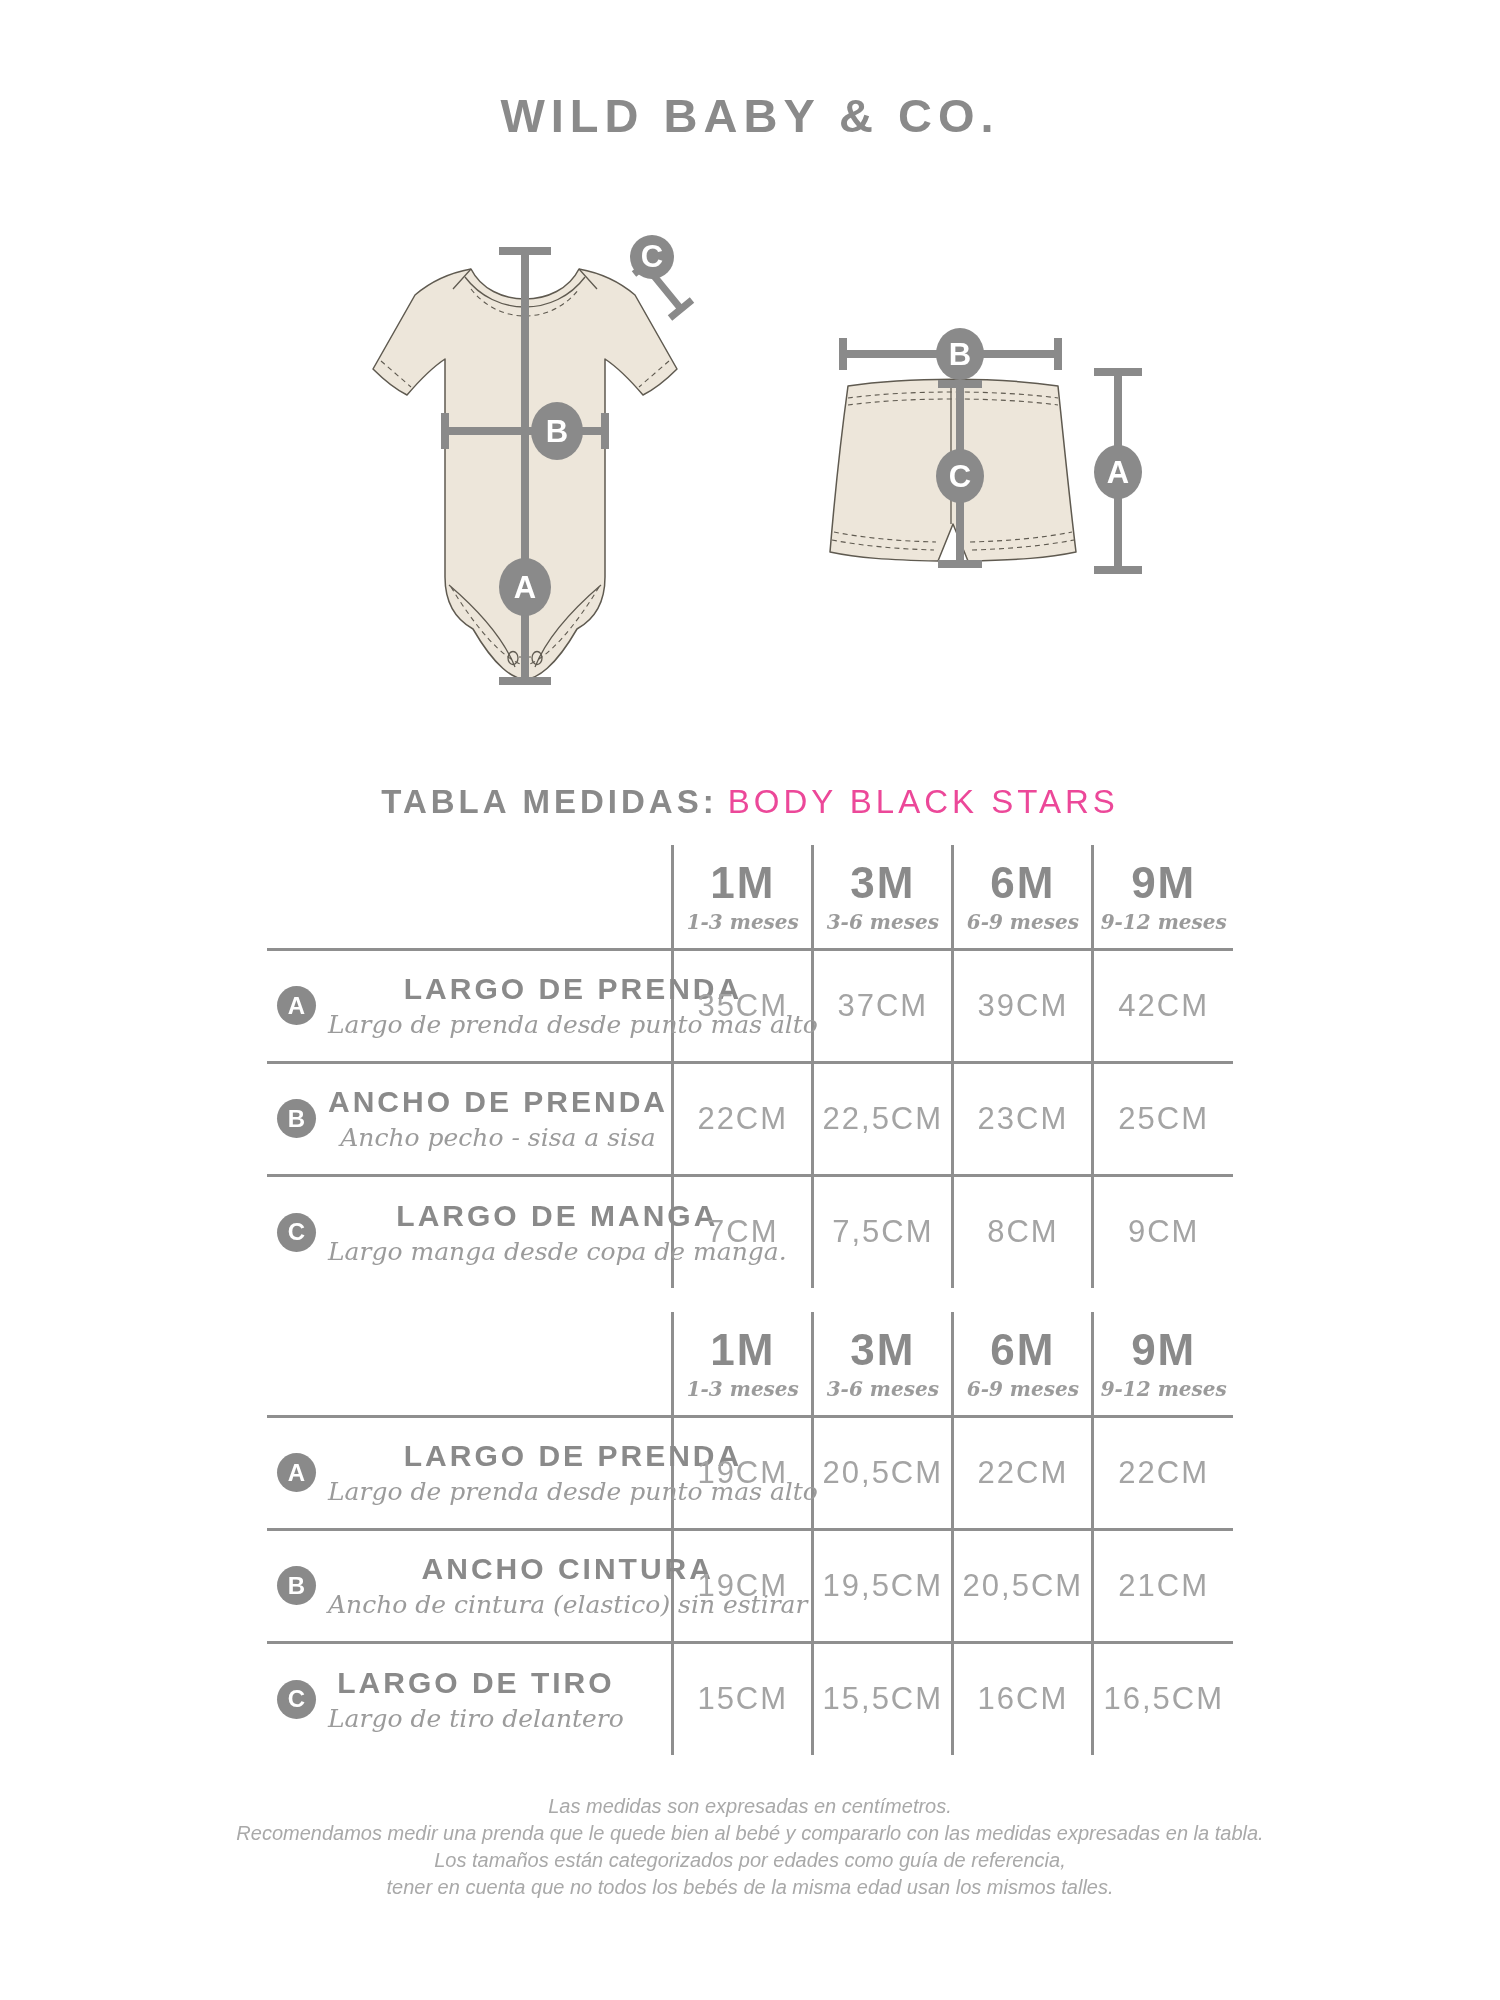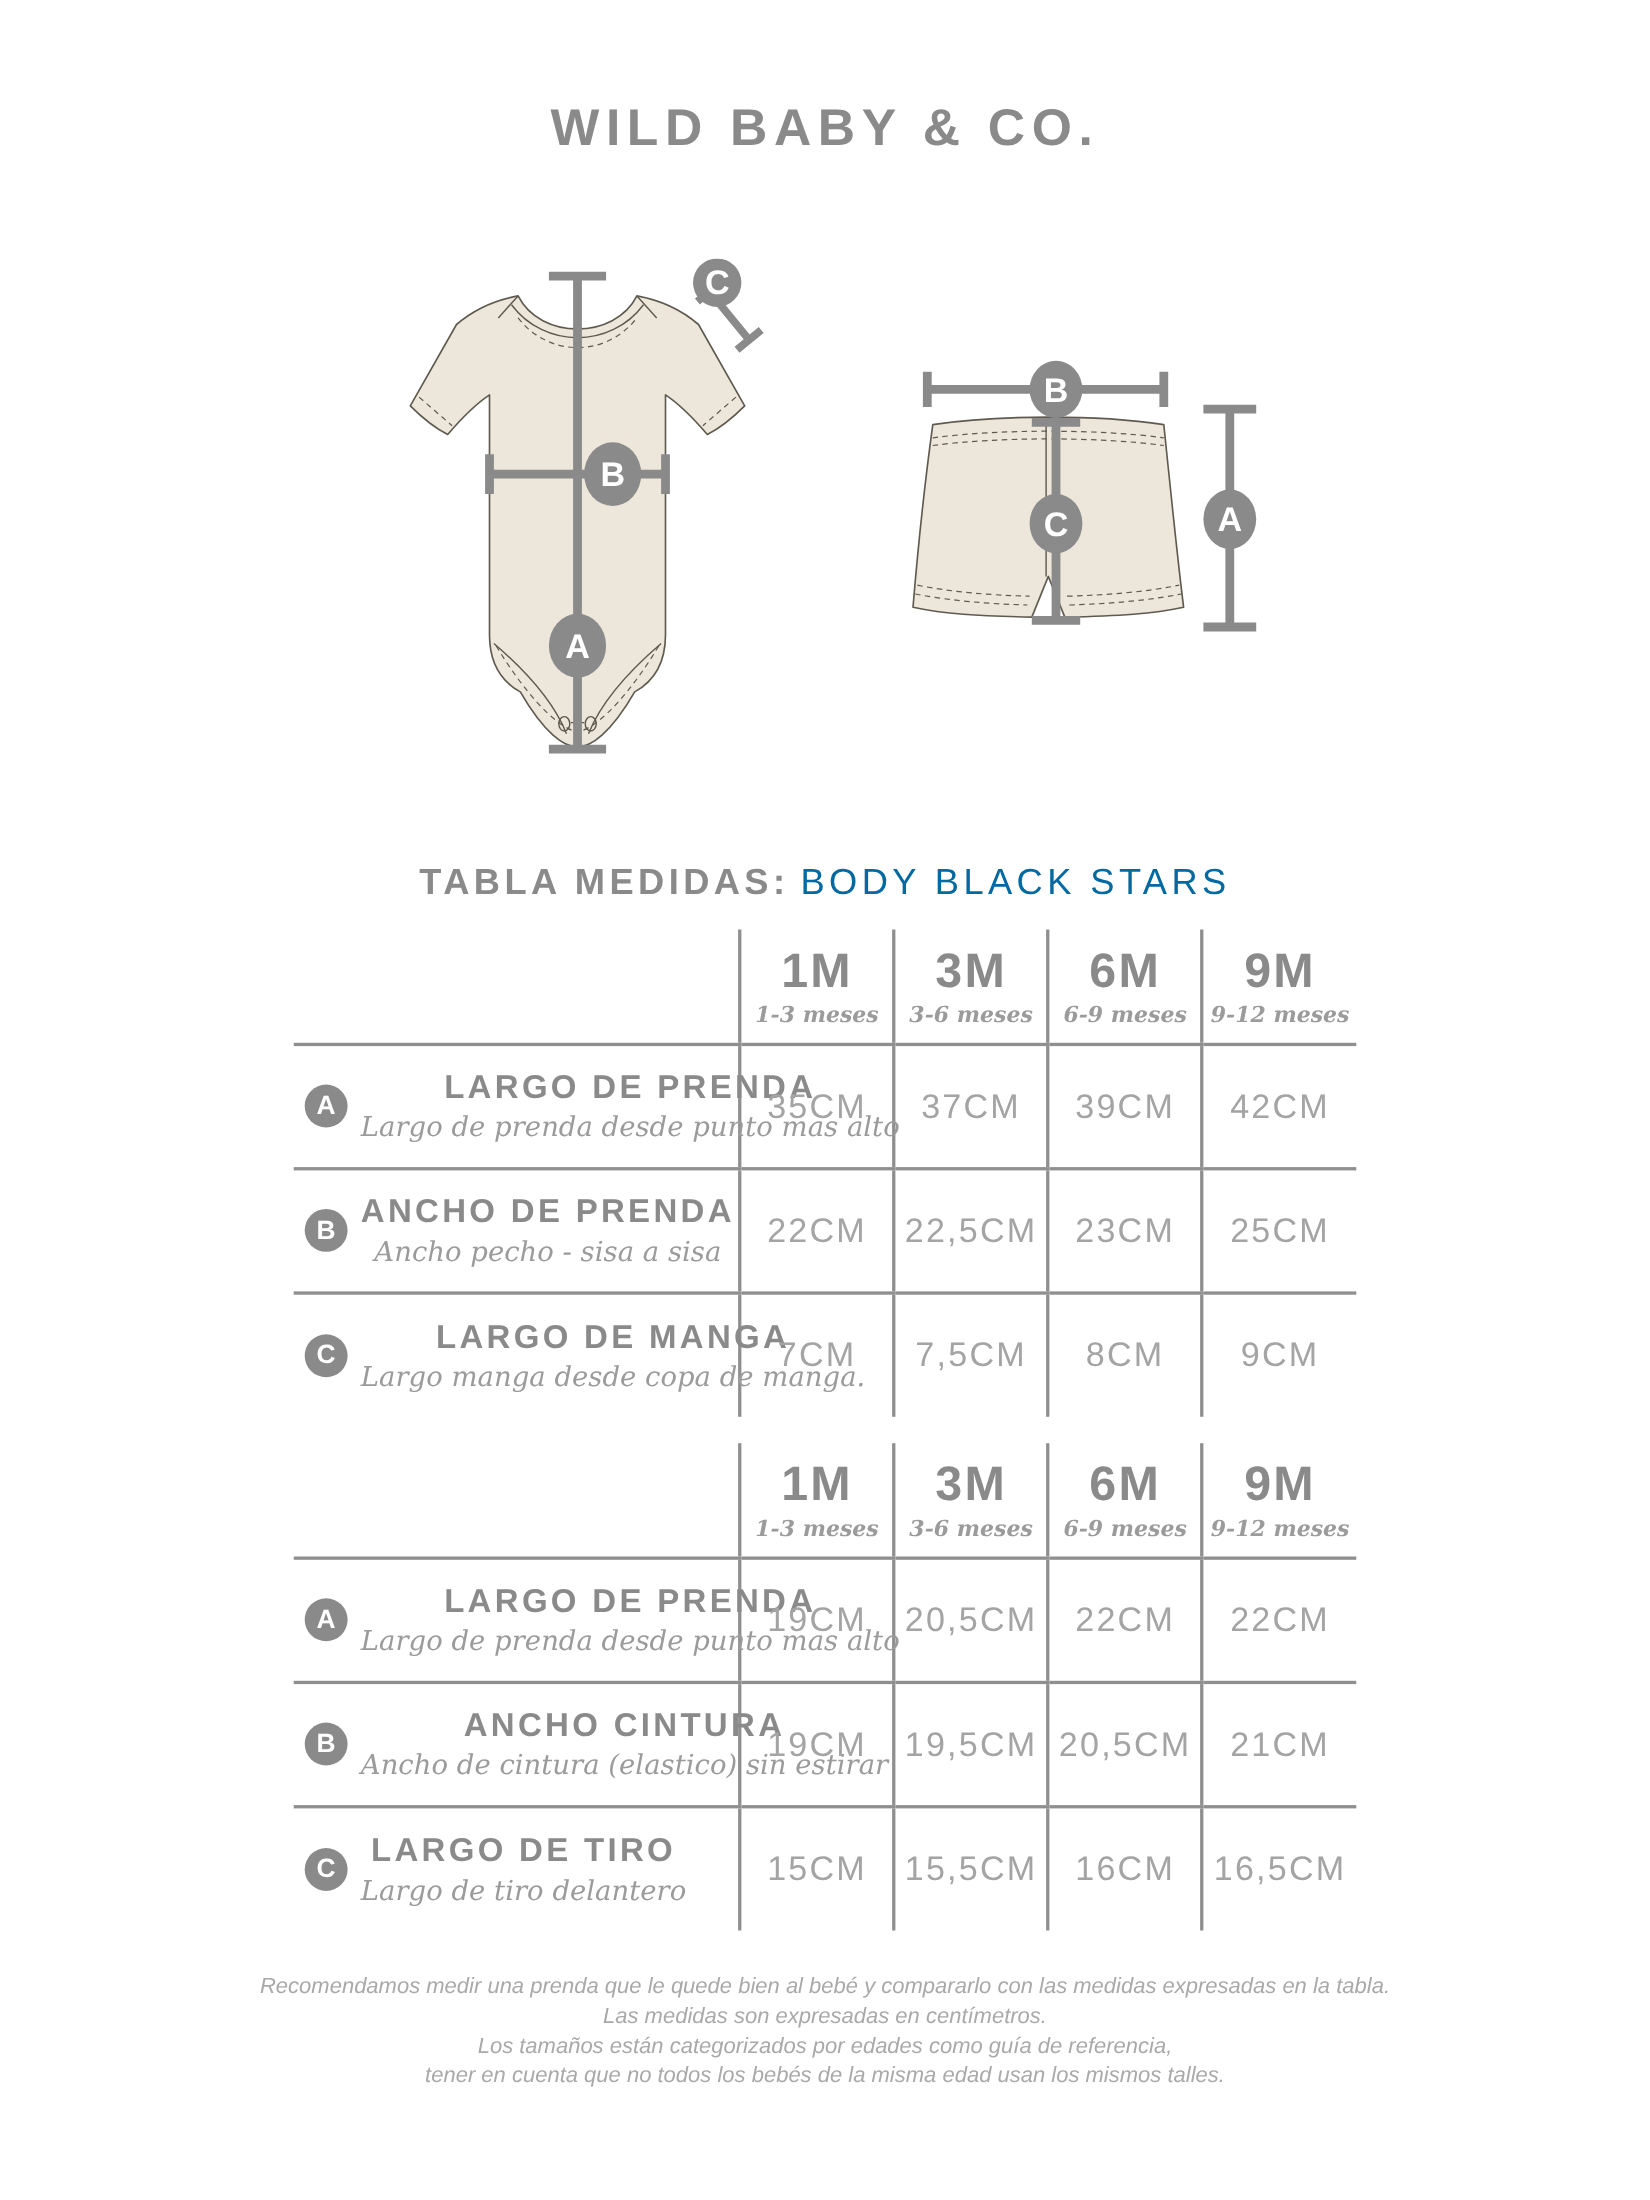--- a/index.html
+++ b/index.html
@@ -29,21 +29,21 @@
   }
   .garment { fill:#ede6da; stroke:#5f5a50; stroke-width:1.5; stroke-linejoin:round; }
   .gline { fill:none; stroke:#5f5a50; stroke-width:1.3; }
   .gdash { fill:none; stroke:#5f5a50; stroke-width:1.1; stroke-dasharray:5,4; }
   
   .table-heading {
     text-align:center; font-size:33px; letter-spacing:4px; margin-top:78px;
     font-weight:normal;
   }
   .table-heading .hb { font-weight:bold; color:#8a8a8a; }
-  .table-heading .hl { font-weight:normal; color:#0369a1; margin-left:10px; }
+  .table-heading .hl { font-weight:normal; color:#ec4899; margin-left:10px; }
   
   table.size-table {
     width:966px; margin:24px auto 0 auto;
     border-collapse:collapse; table-layout:fixed;
   }
   table.size-table col.c-label { width:42%; }
   table.size-table col.c-size { width:14.5%; }
   table.size-table thead tr { height:104px; }
   table.size-table tbody tr { height:113px; }
   table.size-table th, table.size-table td { padding:0; vertical-align:middle; }
@@ -309,19 +309,19 @@
         </td>
         <td class="value-cell">15CM</td>
         <td class="value-cell">15,5CM</td>
         <td class="value-cell">16CM</td>
         <td class="value-cell">16,5CM</td>
       </tr>
     </tbody>
   </table>
 
   <div class="footer-note">
+    <p>Las medidas son expresadas en centímetros.</p>
     <p>Recomendamos medir una prenda que le quede bien al bebé y compararlo con las medidas expresadas en la tabla.</p>
-    <p>Las medidas son expresadas en centímetros.</p>
     <p>Los tamaños están categorizados por edades como guía de referencia,</p>
     <p>tener en cuenta que no todos los bebés de la misma edad usan los mismos talles.</p>
   </div>
 
 </div>
 
 </body></html>

